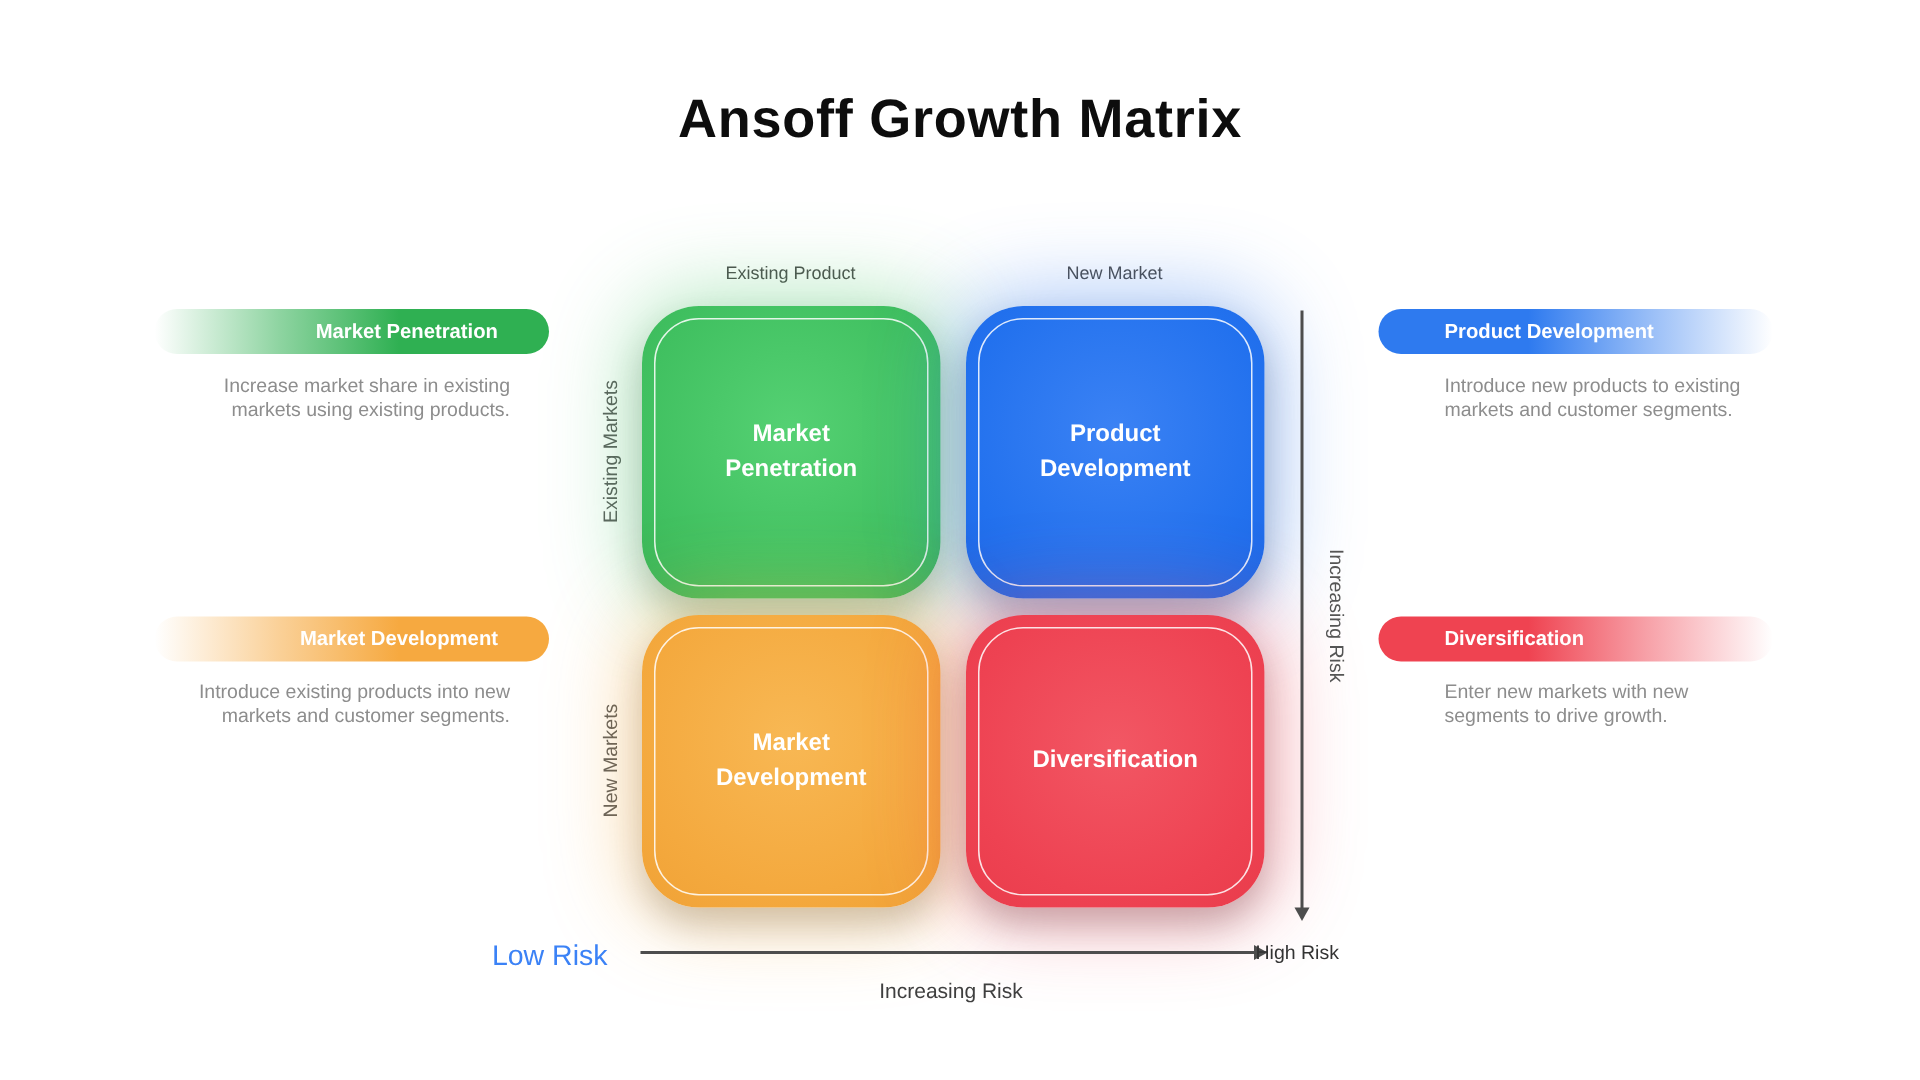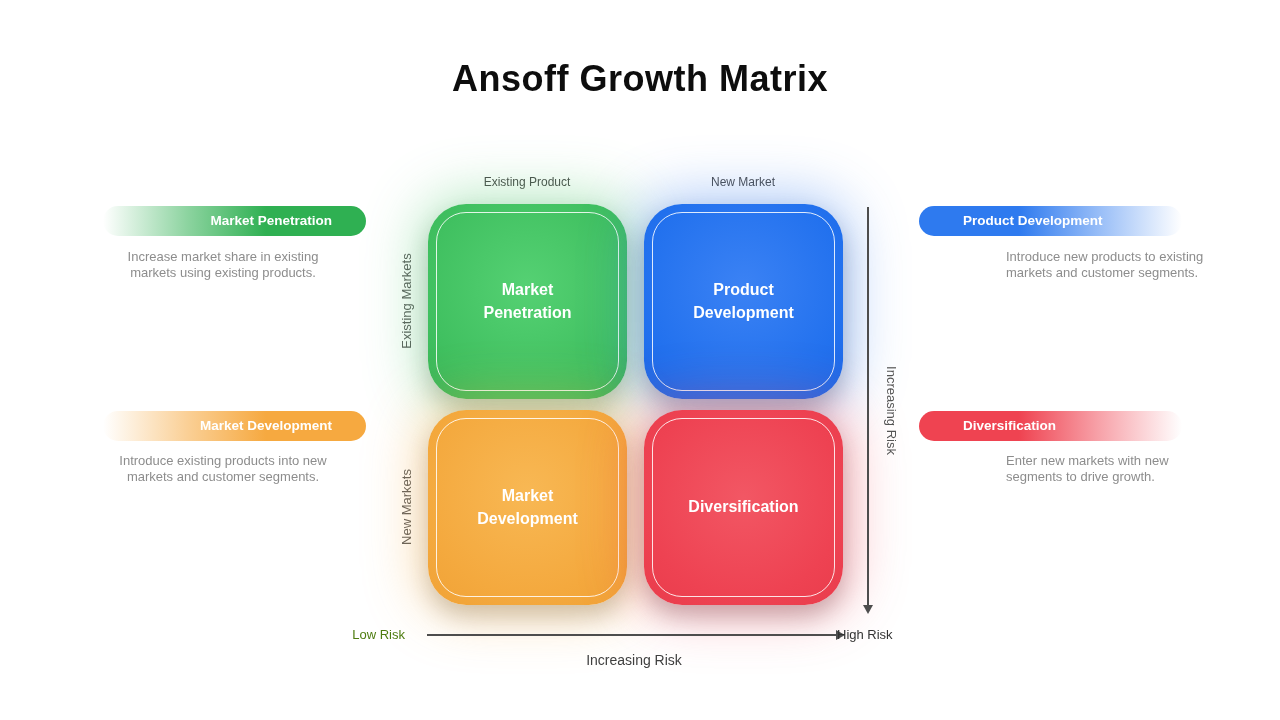--- a/index.html
+++ b/index.html
@@ -56,21 +56,21 @@
     border-top:9px solid #4d4d4d;}
   .v-caption{
     position:absolute;left:811px;top:403px;width:160px;text-align:center;
     font-size:13px;color:#555;transform:rotate(90deg);
   }
   .h-line{position:absolute;left:427px;top:634px;width:410px;height:2px;background:#4d4d4d;}
   .h-head{position:absolute;left:836px;top:630px;width:0;height:0;
     border-top:5px solid transparent;border-bottom:5px solid transparent;
     border-left:9px solid #4d4d4d;}
   .low-risk{position:absolute;left:295px;top:627px;width:110px;text-align:right;
-    font-size:13px;color:#4d7c0f;}
+    font-size:19px;color:#3b82f6;}
   .high-risk{position:absolute;left:837px;top:627px;font-size:13px;color:#333;}
   .h-caption{position:absolute;left:534px;top:652px;width:200px;text-align:center;
     font-size:14px;color:#3f3f3f;}
   
   .pill{
     position:absolute;width:263px;height:30px;border-radius:15px;box-sizing:border-box;
     color:#fff;font-weight:700;font-size:13.5px;line-height:30px;
   }
   .pill.left{text-align:right;padding-right:34px;}
   .pill.right{text-align:left;padding-left:44px;}
@@ -78,22 +78,22 @@
     background:linear-gradient(90deg, rgba(47,176,82,0) 0%, rgba(47,176,82,.55) 32%, #2fb052 62%, #2fb052 100%);}
   #pill-md{left:103px;top:411px;
     background:linear-gradient(90deg, rgba(246,169,64,0) 0%, rgba(246,169,64,.55) 32%, #f6a940 62%, #f6a940 100%);}
   #pill-pd{left:919px;top:206px;
     background:linear-gradient(90deg, #2e7aef 0%, #2e7aef 38%, rgba(46,122,239,.5) 68%, rgba(46,122,239,0) 100%);}
   #pill-dv{left:919px;top:411px;
     background:linear-gradient(90deg, #ef4351 0%, #ef4351 38%, rgba(239,67,81,.5) 68%, rgba(239,67,81,0) 100%);}
   .desc{
     position:absolute;font-size:13px;color:#8d8d8d;line-height:16px;white-space:pre-line;
   }
-  .desc.left{left:90px;width:266px;text-align:center;}
-  .desc.right{left:1006px;width:232px;text-align:left;}
+  .desc.left{left:74px;width:266px;text-align:right;}
+  .desc.right{left:963px;width:232px;text-align:left;}
   #desc-mp{top:249px;}
   #desc-md{top:453px;}
   #desc-pd{top:249px;}
   #desc-dv{top:453px;}
 </style>
 </head>
 <body>
 
 <div class="slide">
 

